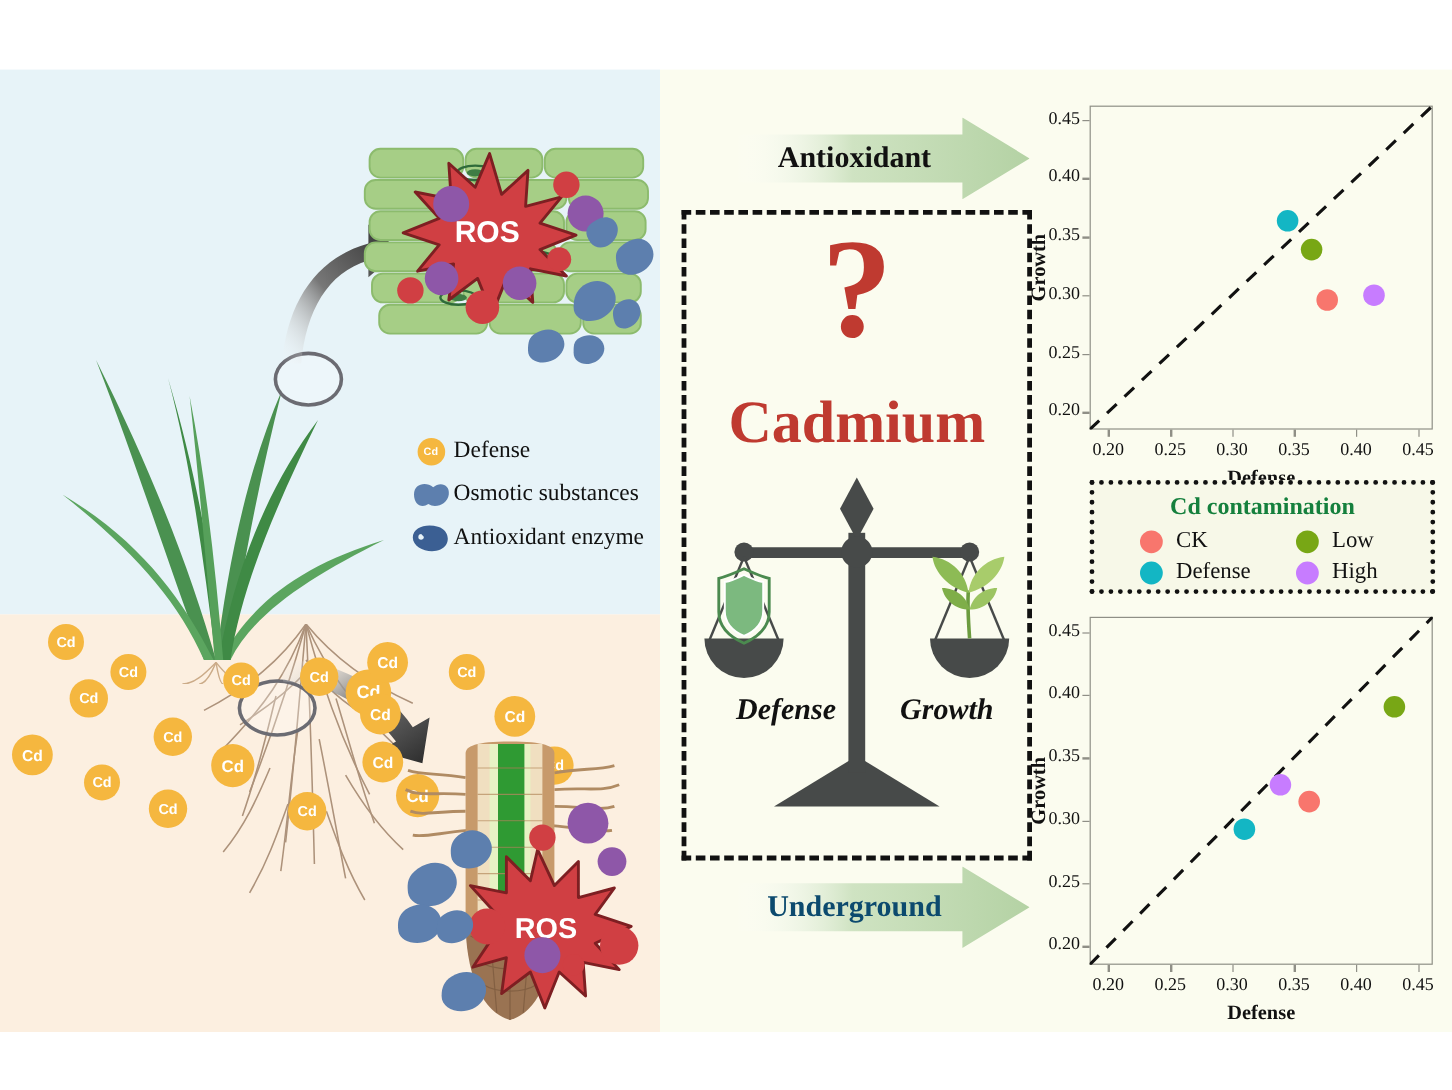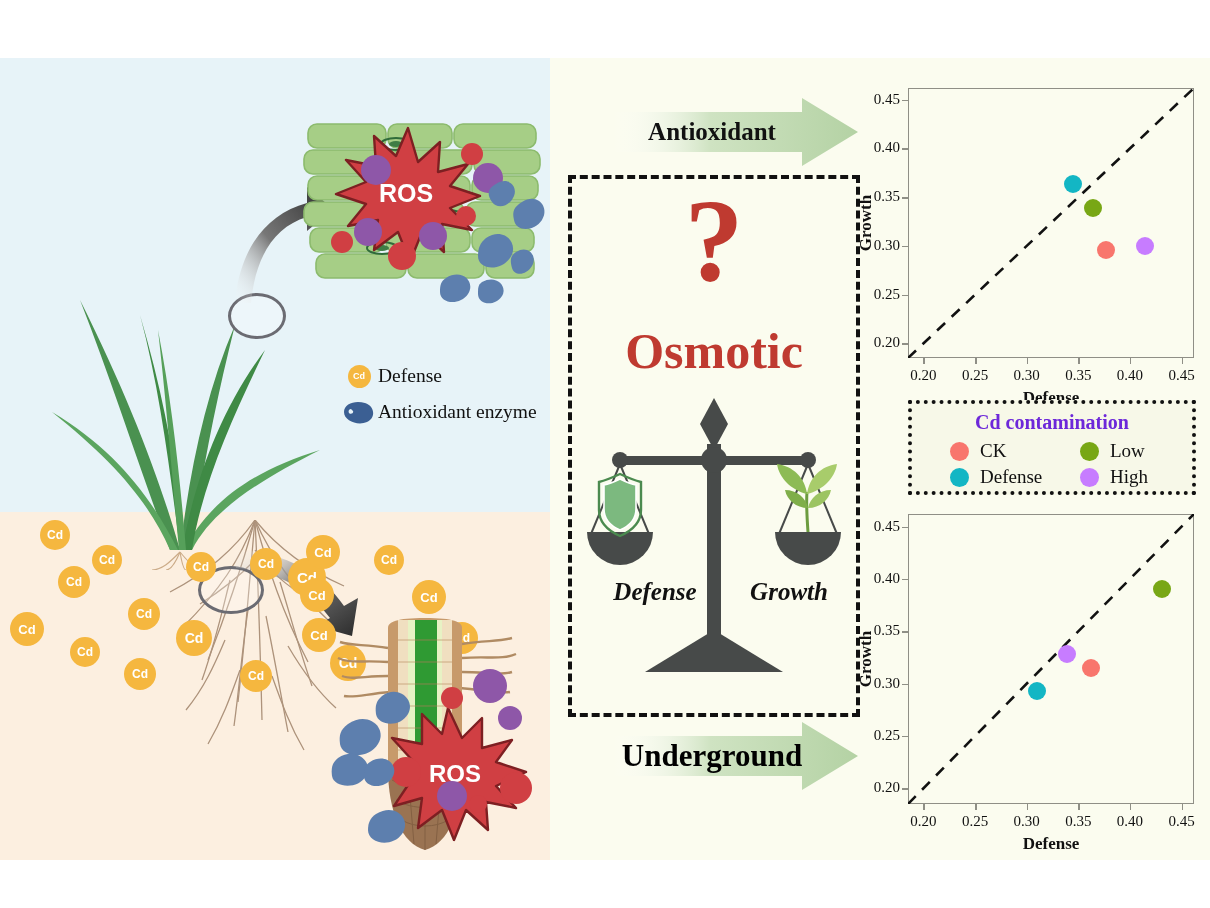--- a/index.html
+++ b/index.html
@@ -70,21 +70,21 @@
   .tick{position:absolute;font-family:"Liberation Serif",serif;font-size:15px;color:#111;
         white-space:nowrap;}
   .tickmark{position:absolute;background:#8f8f86;}
   .pt{position:absolute;border-radius:50%;}
   .diag{position:absolute;}
 
   
   .chartlegend{position:absolute;left:908px;top:400px;width:288px;height:95px;
                border:4px dotted #111;box-sizing:border-box;background:#f7f8e8;}
   .cl-title{position:absolute;left:0;top:7px;width:100%;text-align:center;
-            font-family:"Liberation Serif",serif;font-weight:700;font-size:20px;color:#6d28d9;}
+            font-family:"Liberation Serif",serif;font-weight:700;font-size:20px;color:#15803d;}
   .cl-item{position:absolute;display:flex;align-items:center;}
   .cl-dot{width:19px;height:19px;border-radius:50%;flex:0 0 19px;}
   .cl-text{margin-left:11px;font-family:"Liberation Serif",serif;font-size:19px;color:#111;
            white-space:nowrap;}
   sub{font-size:.68em;}
 </style>
 </head>
 <body>
 
 <div class="stage">
@@ -315,20 +315,28 @@
   <div class="keylist" id="keylist">
       <div class="keyrow">
         <div class="keyswatch">
           <div class="kcd" style="background: rgb(245, 183, 63);">Cd</div>
         </div>
         <div class="keylabel">Defense</div>
       </div>
       <div class="keyrow">
         <div class="keyswatch">
           <svg viewBox="0 0 34 24" width="34" height="24">
+            <path d="M3 12 C3 3 13 1 19 6 C25 1 33 4 32 12 C31 20 21 24 15 20 C9 24 3 20 3 12 Z" fill="#5d7fae"></path>
+          </svg>
+        </div>
+        <div class="keylabel">Osmotic substances</div>
+      </div>
+      <div class="keyrow">
+        <div class="keyswatch">
+          <svg viewBox="0 0 34 24" width="34" height="24">
             <path d="M2 12 C2 3 14 0 23 3 C33 6 34 18 25 22 C16 26 2 21 2 12 Z M9 9 C7 9 6 11 7 13 C9 15 12 13 11 11 Z" fill="#3b5f93"></path>
           </svg>
         </div>
         <div class="keylabel">Antioxidant enzyme</div>
       </div>
     </div>
 
   <svg class="bigarrow" style="left:612px;top:98px;width:246px;height:68px;" viewBox="0 0 246 68">
     <defs>
       <linearGradient id="ag1" x1="0" y1="0" x2="1" y2="0">
@@ -350,25 +358,25 @@
         <stop offset="0" stop-color="#ffffff" stop-opacity="0"></stop>
         <stop offset="40%" stop-color="#cfe3c2"></stop>
         <stop offset="100%" stop-color="#b4d2a4"></stop>
       </linearGradient>
     </defs>
     <path d="M0 14 L190 14 L190 0 L246 34 L190 68 L190 54 L0 54 Z" fill="url(#ag2)"></path>
   </svg>
   <div style="position:absolute;left:612px;top:722px;width:246px;height:68px;
               display:flex;align-items:center;justify-content:center;padding-right:46px;
               box-sizing:border-box;font-family:'Liberation Serif',serif;font-weight:700;
-              font-size:31px;color:#000000;">Underground</div>
+              font-size:25px;color:#0c4a6e;">Underground</div>
 
   <div class="tradebox"></div>
   <div class="qmark">?</div>
-  <div class="tradeoff-word">Osmotic</div>
+  <div class="tradeoff-word">Cadmium</div>
 
   <svg style="position:absolute;left:585px;top:372px;width:258px;height:310px;" viewBox="0 0 258 310">
 
     <path d="M60 300 L129 258 L198 300 Z" fill="#474a49"></path>
     <rect x="122" y="72" width="14" height="200" fill="#474a49"></rect>
 
     <path d="M129 26 L143 52 L129 78 L115 52 Z" fill="#474a49"></path>
 
     <rect x="32" y="84" width="194" height="9" rx="4" fill="#474a49"></rect>
     <circle cx="129" cy="88" r="13" fill="#474a49"></circle>

